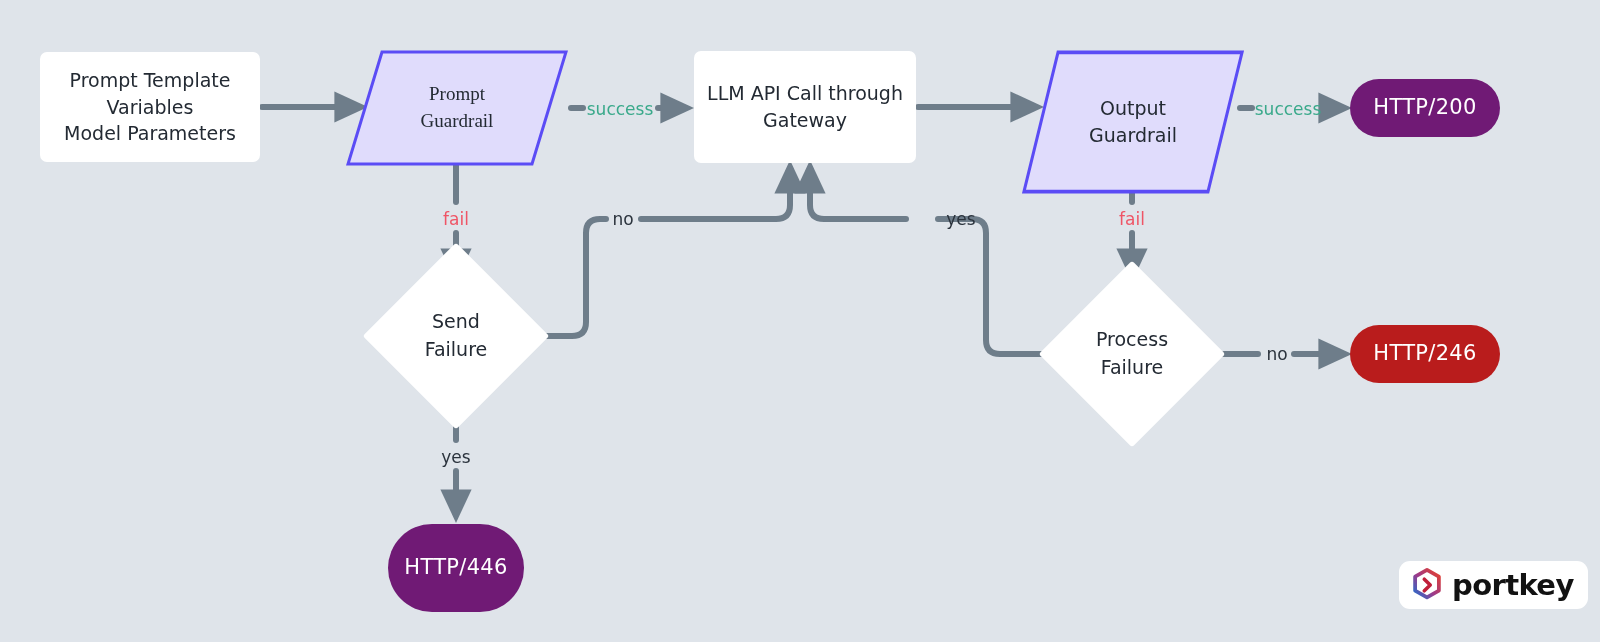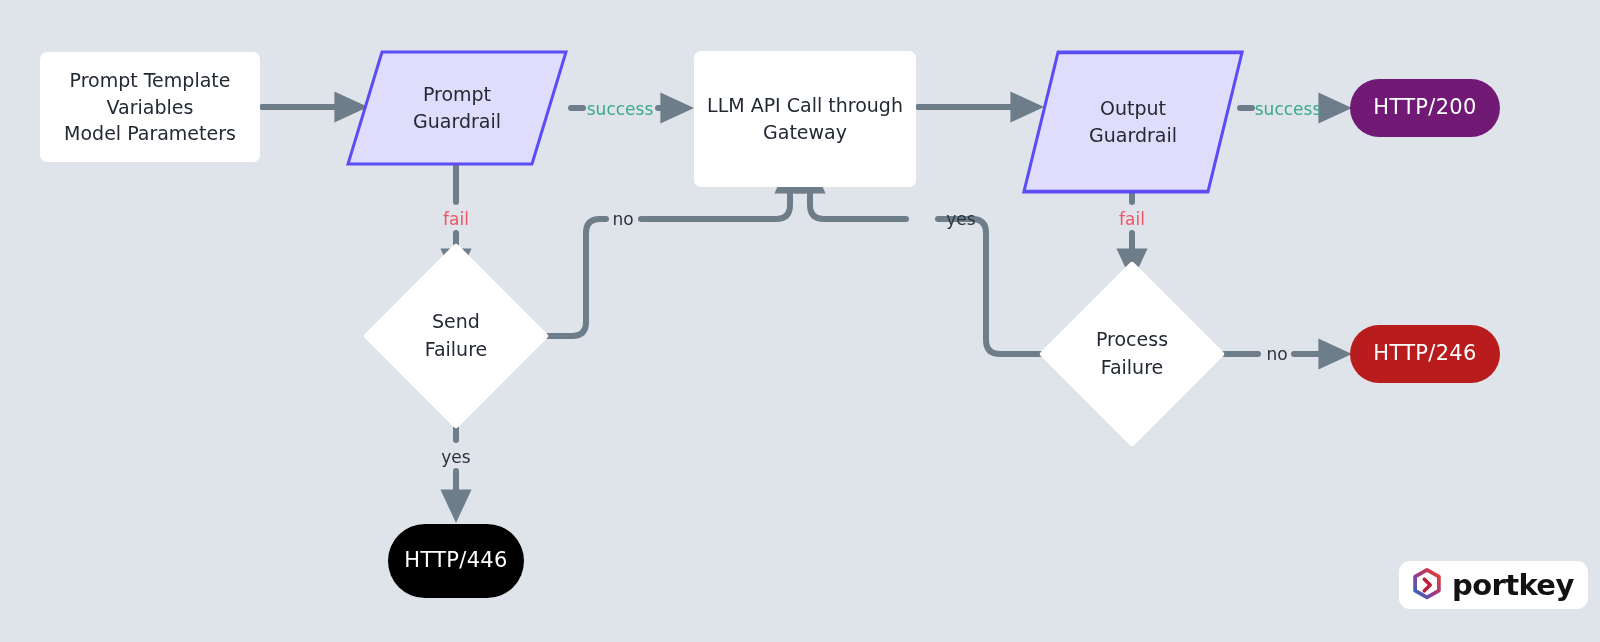--- a/index.html
+++ b/index.html
@@ -190,29 +190,29 @@
       <path d="M1294,354 L1340,354" marker-end="url(#arrowhead)"></path>
     </g>
   </svg>
 
   <div class="node rect-node" style="left:40px; top:52px; width:220px; height:110px;">
     <span class="node-text">Prompt Template
 Variables
 Model Parameters</span>
   </div>
 
-  <div class="para-wrap" style="left:346px; top:50px; width:222px; height:116px;">
+  <div class="para-wrap" style="left:346px; top:50px; width:222px; height:116px;font-family:Liberation Serif, serif;">
     <svg class="para-shape" viewBox="0 0 222 116" preserveAspectRatio="none">
       <polygon points="36,2 220,2 186,114 2,114" fill="#e0dcfc" stroke="#5b4cf5" stroke-width="3"></polygon>
     </svg>
     <div class="para-label">Prompt
 Guardrail</div>
   </div>
 
-  <div class="node rect-node" style="left:694px; top:51px; width:222px; height:136px;">
+  <div class="node rect-node" style="left:694px; top:51px; width:222px; height:112px;">
     <span class="node-text">LLM API Call through
 Gateway</span>
   </div>
 
   <div class="para-wrap" style="left:1022px; top:50px; width:222px; height:144px;">
     <svg class="para-shape" viewBox="0 0 222 116" preserveAspectRatio="none">
       <polygon points="36,2 220,2 186,114 2,114" fill="#e0dcfc" stroke="#5b4cf5" stroke-width="3"></polygon>
     </svg>
     <div class="para-label">Output
 Guardrail</div>
@@ -231,21 +231,21 @@
   <div class="diamond-wrap" style="left:1066px; top:288px; width:132px; height:132px;">
     <div class="diamond-shape"></div>
     <div class="diamond-label">Process
 Failure</div>
   </div>
 
   <div class="node pill-node" style="left:1350px; top:325px; width:150px; height:58px; background:#b91c1c;">
     <span class="node-text">HTTP/246</span>
   </div>
 
-  <div class="node pill-node" style="left:388px; top:524px; width:136px; height:74px; background:#000000;align-items:center;">
+  <div class="node pill-node" style="left:388px; top:524px; width:136px; height:88px; background:#701a75;align-items:center;">
     <span class="node-text">HTTP/446</span>
   </div>
 
   <div class="edge-label label-success" style="left:620px; top:109px;">success</div>
 
   <div class="edge-label label-fail" style="left:456px; top:219px;">fail</div>
 
   <div class="edge-label label-neutral" style="left:623px; top:219px;">no</div>
 
   <div class="edge-label label-neutral" style="left:456px; top:457px;">yes</div>

